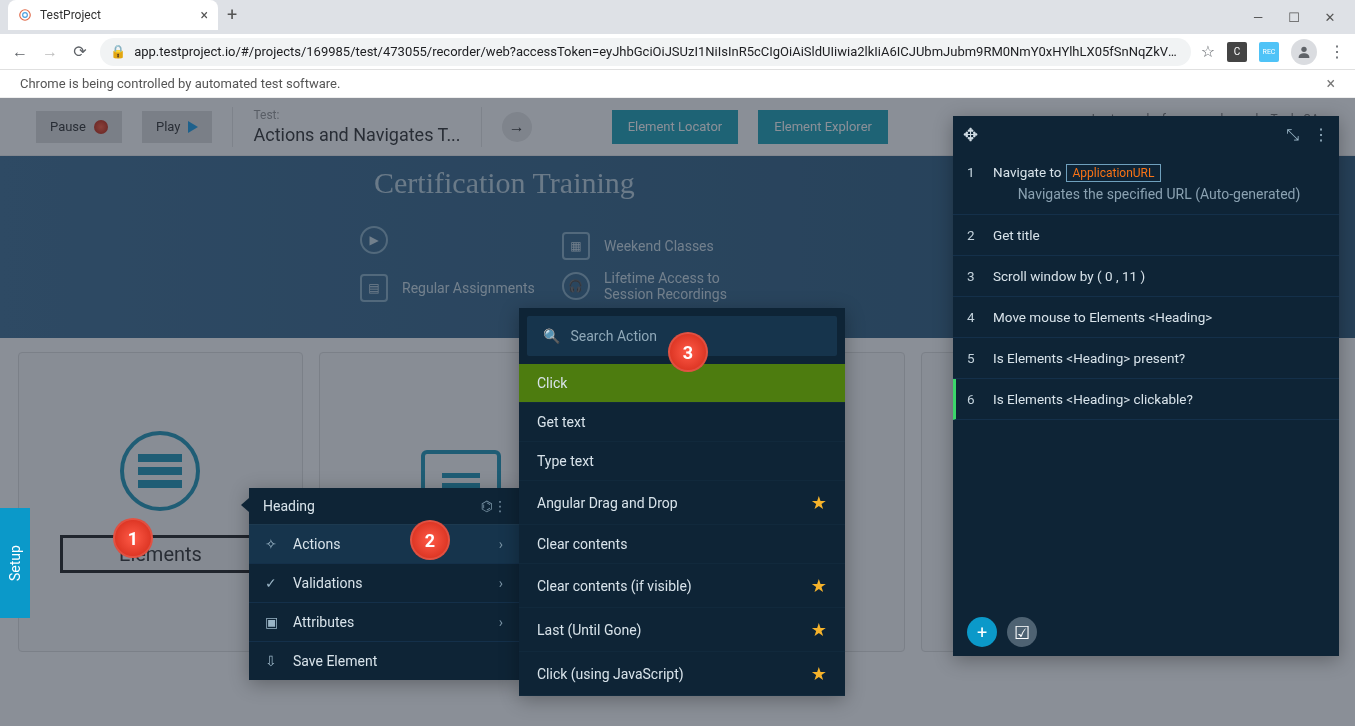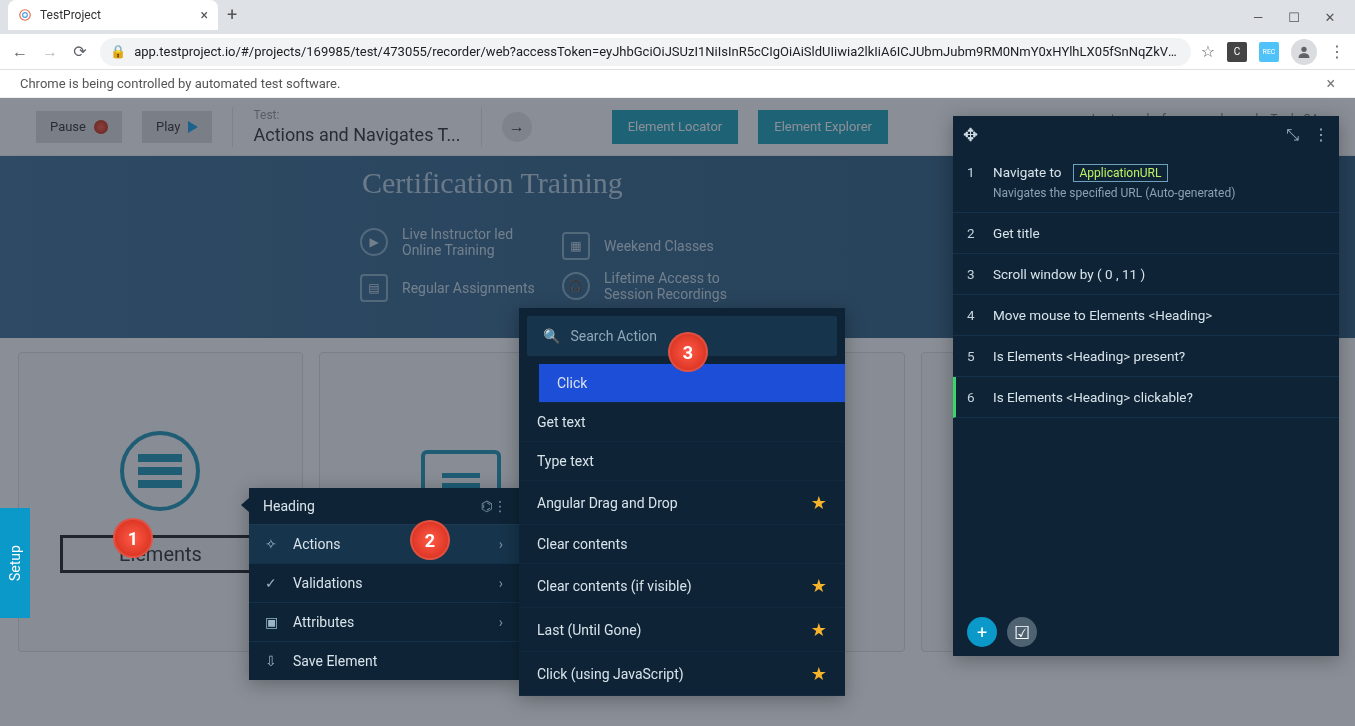--- a/index.html
+++ b/index.html
@@ -42,21 +42,21 @@
   .meta-col .lbl { font-size:12px; color:#999; }
   .meta-col .val { font-size:18px; color:#333; }
   .meta-url .val { font-size:14px; color:#555; }
   .url-go { width:30px; height:30px; border-radius:50%; background:#e8e8e8; display:inline-flex; align-items:center; justify-content:center; font-size:16px; color:#333; }
   .teal-btn { height:34px; padding:0 16px; background:#1fa3b8; color:#fff; font-size:13px; border:none; }
   .last-saved { margin-left:auto; font-size:12px; color:#777; }
   .last-saved .save-exit { color:#1fa3b8; font-size:13px; }
 
   
   .hero { height: 182px; background: linear-gradient(90deg,#3f6f94 0%,#2e5a7c 100%); position:relative; overflow:hidden; }
-  .hero h1 { position:absolute; left:362px; top:10px; font-family: Georgia, serif; font-size:30px; font-weight:normal; color:#bcd3e0; }
+  .hero h1 { position:absolute; left:374px; top:10px; font-family: Georgia, serif; font-size:30px; font-weight:normal; color:#bcd3e0; }
   .hero .feat { position:absolute; display:flex; align-items:center; gap:14px; color:#cddfe9; font-size:14px; }
   .hero .feat .ficon { width:28px; height:28px; border:2px solid #8ab0c6; border-radius:50%; display:inline-flex; align-items:center; justify-content:center; font-size:12px; color:#cddfe9; }
   .hero .feat.sq .ficon { border-radius:4px; }
   .hero .join { position:absolute; right:160px; top:40px; background:#1b3a54; color:#c8c0ad; font-size:22px; font-weight:bold; padding:14px 34px; border-radius:30px; letter-spacing:2px; }
 
   
   .cards { display:flex; gap:16px; padding: 14px 18px; }
   .card { flex:1; height:300px; background:#fafafa; border:1px solid #e0e0e0; border-radius:4px; display:flex; flex-direction:column; align-items:center; justify-content:center; }
   .card-ico { width:80px; height:80px; border-radius:50%; border:4px solid #2196b8; display:flex; align-items:center; justify-content:center; margin-bottom:24px; }
   .card-ico.bars::before { content:""; width:44px; height:34px; background: linear-gradient(#2196b8,#2196b8) 0 0/100% 8px no-repeat, linear-gradient(#2196b8,#2196b8) 0 13px/100% 8px no-repeat, linear-gradient(#2196b8,#2196b8) 0 26px/100% 8px no-repeat; }
@@ -84,35 +84,35 @@
   .hp-head .dots3 { color:#7a94a6; letter-spacing:-2px; }
   .hp-row { display:flex; align-items:center; gap:12px; padding:11px 16px; border-bottom:1px solid #14304a; position:relative; }
   .hp-row.active { background:#16344c; }
   .hp-row .chev { margin-left:auto; color:#7a94a6; }
   .hp-row .ricon { width:16px; color:#9ab5c6; }
 
   
   .action-menu { position:absolute; z-index:40; left:519px; top:210px; width:326px; background:#0e2436; color:#d8e3ea; font-size:14px; box-shadow:0 4px 18px rgba(0,0,0,0.3); }
   .am-search { display:flex; align-items:center; gap:10px; padding:12px 16px; background:#16344c; color:#8fa8b8; margin:8px; border-radius:2px; }
   .am-row { display:flex; align-items:center; padding:11px 18px; border-bottom:1px solid #11293c; }
-  .am-row.sel { background:#1d4ed8;margin-left:20px; }
+  .am-row.sel { background:#4d7c0f; }
   .am-row .star { margin-left:auto; color:#f6b32b; font-size:18px; }
 
   
   .steps-panel { position:absolute; z-index:40; right:16px; top:18px; width:386px; height:540px; background:#0e2436; color:#d8e3ea; box-shadow:0 4px 18px rgba(0,0,0,0.3); display:flex; flex-direction:column; }
   .sp-head { height:36px; display:flex; align-items:center; padding:0 10px; color:#cfdbe3; }
   .sp-head .move-icon { font-size:18px; }
   .sp-head .right-icons { margin-left:auto; display:flex; gap:14px; color:#9ab5c6; }
   .sp-body { flex:1; overflow:hidden; }
   .step { display:flex; gap:12px; padding:12px 14px; border-bottom:1px solid #14304a; font-size:13.5px; }
   .step .num { width:14px; color:#c3d2dc; }
   .step .txt { flex:1; }
-  .step .sub { color:#8aa1b1; font-size:12px; margin-top:4px; }
+  .step .sub { color:#8aa1b1; font-size:14px; margin-top:4px;text-align:center; }
   .step.active { border-left:3px solid #3bd66a; padding-left:11px; }
-  .app-url-chip { display:inline-block; border:1px solid #6fa0bd; padding:1px 6px; margin-left:11px; font-size:12px; color:#bef264; }
+  .app-url-chip { display:inline-block; border:1px solid #6fa0bd; padding:1px 6px; margin-left:4px; font-size:12px; color:#f97316; }
   .sp-foot { height:48px; display:flex; align-items:center; gap:10px; padding:0 14px; }
   .circ-btn { width:30px; height:30px; border-radius:50%; display:inline-flex; align-items:center; justify-content:center; color:#fff; font-size:18px; }
   .circ-btn.plus { background:#0b99c9; }
   .circ-btn.check { background:#4e6272; }
 
   .heading-panel::before { content:""; position:absolute; left:-8px; top:10px; border-right:8px solid #0e2436; border-top:7px solid transparent; border-bottom:7px solid transparent; }
 </style>
 </head>
 <body>
 
@@ -186,21 +186,20 @@
     <div class="last-saved">
       <div>Last saved a few seconds ago by Tools QA</div>
       <div class="save-exit">Save &amp; Exit</div>
     </div>
   </div>
 
   <div class="hero">
     <h1>Certification Training</h1>
     <div class="feat" style="left:360px; top:70px;">
         <span class="ficon">▶</span>
-        <span style="max-width:140px;">Live Instructor led Online Training</span>
       </div>
     <div class="feat sq" style="left:562px; top:76px;">
         <span class="ficon">▦</span>
         <span>Weekend Classes</span>
       </div>
     <div class="feat sq" style="left:360px; top:118px;">
         <span class="ficon">▤</span>
         <span style="max-width:140px;">Regular Assignments</span>
       </div>
     <div class="feat" style="left:562px; top:114px;">

